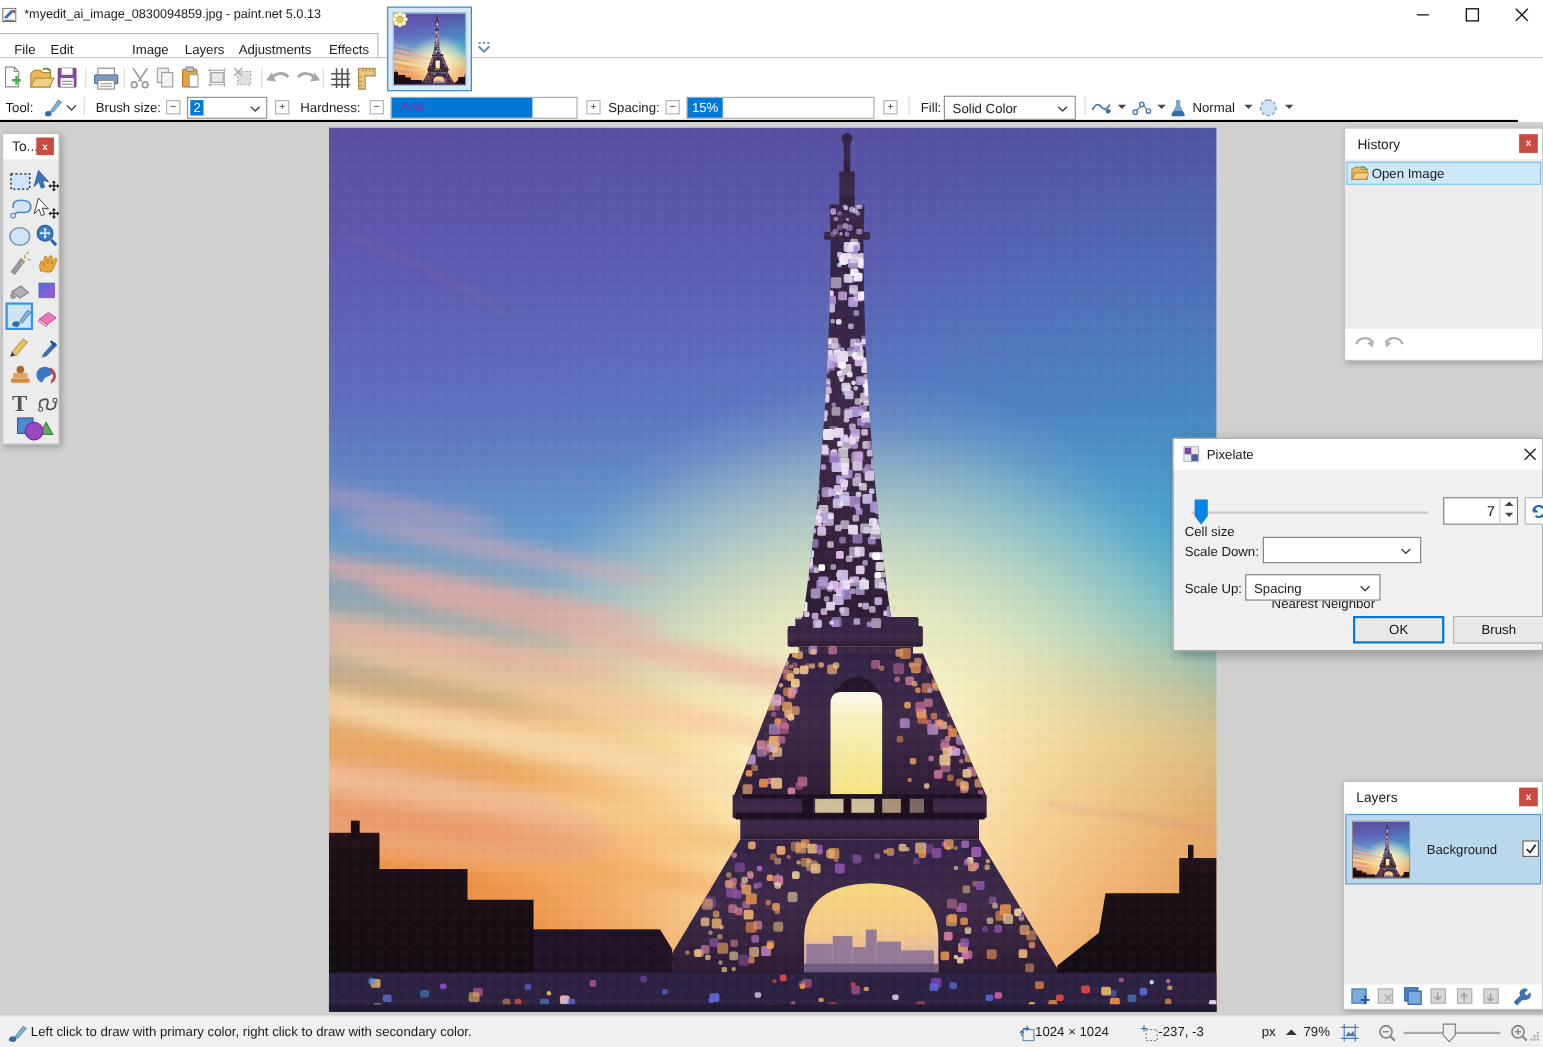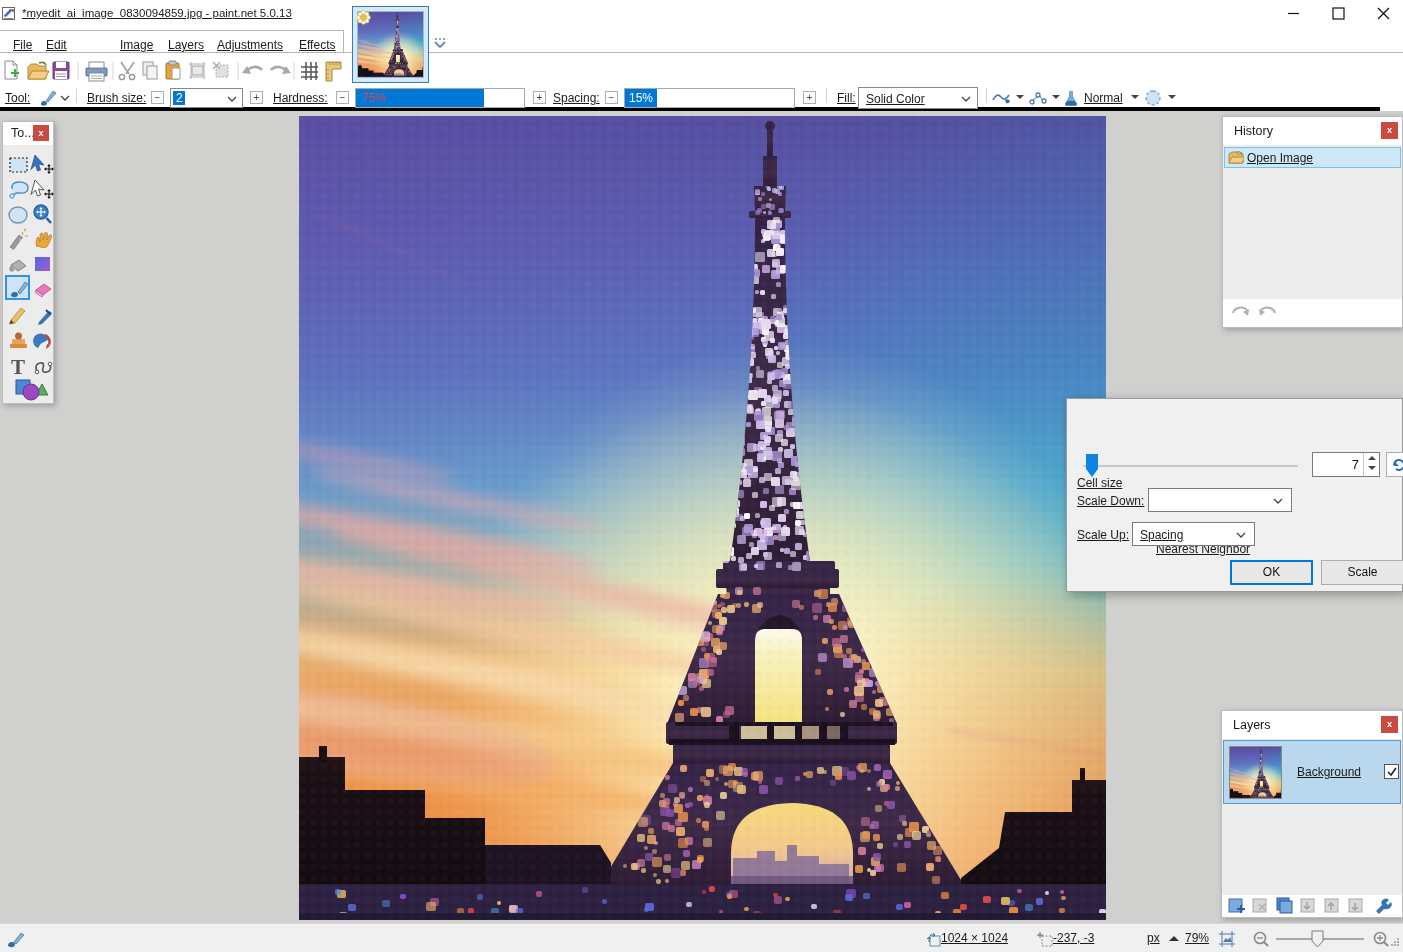--- a/index.html
+++ b/index.html
@@ -1,18 +1,18 @@
 <!DOCTYPE html>
 <html><head><meta charset="utf-8">
 <style>
 * { margin:0; padding:0; box-sizing:border-box; }
 html,body { width:1403px; height:952px; overflow:hidden; font-family:"Liberation Sans", sans-serif; }
 body { position:relative; background:#fff; }
 .abs { position:absolute; }
-.txt { color:#1b1b1b; font-size:12px; white-space:nowrap;text-decoration:underline; }
+.txt { color:#1b1b1b; font-size:12px; white-space:nowrap; }
 .panel { position:absolute; background:#ececec; border:1px solid #bcbcbc; box-shadow:2px 2px 6px rgba(0,0,0,0.25); }
 .ptitle { position:absolute; left:0; top:0; right:0; height:28px; background:#fff; }
 .ptitle span { position:absolute; left:11px; top:7px; font-size:12.5px; color:#1b1b1b; }
 .pclose { position:absolute; top:5px; right:4px; width:17px; height:17px; background:#c84a41; color:#fff; font-size:9px; font-weight:bold; text-align:center; line-height:17px; }
 .sep { position:absolute; width:1px; background:#d6d6d6; top:4px; bottom:4px; }
 .stepbtn { position:absolute; width:13px; height:13px; border:1px solid #b0b0b0; background:#fdfdfd; color:#444; font-size:10px; line-height:11px; text-align:center; top:7px;}
 </style></head>
 <body>
 
 <div class="abs" style="left:0;top:0;width:1403px;height:27px;background:#ffffff;">
@@ -101,21 +101,21 @@
         <path d="M301,7 h17 M301,12 h17 M301,17 h17 M306,2 v18 M311,2 v18 M316,2 v18"></path>
       </g>
 
   <g>
         <path d="M326,2 h15 v7 h-9 v12 h-6 z" fill="#e8c878" stroke="#a8884a"></path>
   <path d="M330,2 v3 M333,2 v3 M336,2 v3 M339,2 v3 M326,10 h3 M326,14 h3 M326,18 h3" stroke="#a8884a"></path>
       </g>
 </svg>
 </div>
 
-<div class="abs" style="left:0;top:84px;width:1380px;height:27px;background:#fff;border-bottom:4px solid #000000;">
+<div class="abs" style="left:0;top:84px;width:1380px;height:27px;background:#fff;border-bottom:2px solid #000000;">
   <div class="abs txt" style="left:5px;top:7px;">Tool:</div>
   <svg class="abs" style="left:38px;top:5px;" width="20" height="18" viewBox="0 0 20 18">
     <path d="M3,15 q0,-3 3,-3 q3,0 3,3 q-2,3 -6,1 z" fill="#2d6da8"></path>
     <path d="M8,12 L15,2 l3,2 -8,9 z" fill="#8ab0d8" stroke="#4a7aa8" stroke-width="0.8"></path>
   </svg>
   <svg class="abs" style="left:60px;top:11px;" width="10" height="6">
       <path d="M1,1 l4,4 4,-4" stroke="#444" fill="none" stroke-width="1.3"></path>
     </svg>
   <div class="sep" style="left:76px;"></div>
   <div class="abs txt" style="left:87px;top:7px;">Brush size:</div>
@@ -124,21 +124,21 @@
      <div class="abs" style="left:2px;top:2px;width:12px;height:14px;background:#0078d7;color:#fff;font-size:12px;padding-left:3px;">2</div>
      <svg class="abs" style="right:5px;top:7px;" width="10" height="6">
         <path d="M1,1 l4,4 4,-4" stroke="#444" fill="none" stroke-width="1.3"></path>
       </svg>
   </div>
   <div class="stepbtn" style="left:250px;">+</div>
   <div class="abs txt" style="left:273px;top:7px;">Hardness:</div>
   <div class="stepbtn" style="left:336px;">−</div>
   <div class="abs" style="left:355px;top:4px;width:170px;height:20px;background:#fff;border:1px solid #a8a8a8;">
      <div class="abs" style="left:0;top:0;width:128px;height:18px;background:#0078d7;"></div>
-     <div class="abs" style="left:6px;top:2px;color:#ef4444;font-size:12px;">75%</div>
+     <div class="abs" style="left:6px;top:2px;color:#a21caf;font-size:12px;">75%</div>
   </div>
   <div class="stepbtn" style="left:533px;">+</div>
   <div class="abs txt" style="left:553px;top:7px;">Spacing:</div>
   <div class="stepbtn" style="left:605px;">−</div>
   <div class="abs" style="left:624px;top:4px;width:171px;height:20px;background:#fff;border:1px solid #a8a8a8;padding-left:36px;">
      <div class="abs" style="left:0;top:0;width:32px;height:18px;background:#0078d7;"></div>
      <div class="abs" style="left:4px;top:2px;color:#fff;font-size:12px;">15%</div>
   </div>
   <div class="stepbtn" style="left:803px;">+</div>
   <div class="sep" style="left:826px;"></div>
@@ -2046,20 +2046,31 @@
     <svg class="abs" style="left:8px;top:5px;" width="46" height="18" viewBox="0 0 46 18">
       <path d="M2,9 a8,7 0 0 1 14,-3" fill="none" stroke="#b0b0b0" stroke-width="2"></path>
       <path d="M18,5 l-6,3 5,4 z" fill="#b0b0b0"></path>
       <path d="M44,9 a8,7 0 0 0 -14,-3" fill="none" stroke="#b0b0b0" stroke-width="2"></path>
       <path d="M28,5 l6,3 -5,4 z" fill="#b0b0b0"></path>
     </svg>
   </div>
 </div>
 
 <div class="abs" style="left:1066px;top:398px;width:337px;height:194px;background:#f0f0f0;border:1px solid #9a9a9a;box-shadow:3px 3px 10px rgba(0,0,0,0.3);z-index:40;">
+  <div class="abs" style="left:0;top:0;right:0;height:28px;background:#fff;">
+    <svg class="abs" style="left:9px;top:7px;" width="14" height="14" viewBox="0 0 14 14">
+      <rect x="0" y="0" width="14" height="14" fill="#e8e8f0" stroke="#8888a8"></rect>
+      <rect x="1" y="1" width="6" height="6" fill="#7a4a9e"></rect>
+      <rect x="7" y="7" width="6" height="6" fill="#4a5a9e"></rect>
+    </svg>
+    <div class="abs txt" style="left:30px;top:7px;">Pixelate</div>
+    <svg class="abs" style="right:4px;top:7px;" width="14" height="14">
+        <path d="M2,2 l10,10 M12,2 l-10,10" stroke="#222" stroke-width="1.3"></path>
+      </svg>
+  </div>
   <div class="abs txt" style="left:10px;top:37px;margin-top:40px;">Cell size</div>
   <div class="abs" style="left:16px;top:66px;width:215px;height:2px;background:#c8c8c8;"></div>
   <svg class="abs" style="left:18px;top:54px;" width="14" height="25" viewBox="0 0 14 25">
     <path d="M1,1 h12 v15 l-6,8 -6,-8 z" fill="#0c84e4"></path>
   </svg>
   <div class="abs" style="left:245px;top:53px;width:68px;height:25px;background:#fff;border:1px solid #7a7a7a;">
     <div class="abs" style="right:20px;top:4px;font-size:13px;color:#111;">7</div>
     <div class="abs" style="right:0;top:0;width:16px;height:23px;border-left:1px solid #c8c8c8;">
       <svg class="abs" style="left:4px;top:3px;" width="8" height="6">
           <path d="M0,4 l4,-4 4,4" fill="#444"></path>
@@ -2083,21 +2094,21 @@
       </svg>
   </div>
   <div class="abs txt" style="left:10px;top:129px;">Scale Up:</div>
   <div class="abs" style="left:65px;top:123px;width:123px;height:24px;background:#fff;border:1px solid #7a7a7a;">
     <div class="abs txt" style="left:7px;top:5px;">Spacing</div>
     <svg class="abs" style="right:8px;top:9px;" width="10" height="6">
         <path d="M1,1 l4,4 4,-4" stroke="#444" fill="none" stroke-width="1.3"></path>
       </svg>
   </div>
   <div class="abs" style="left:163px;top:161px;width:83px;height:25px;background:#e8e8e8;border:2px solid #0078d7;text-align:center;line-height:21px;font-size:12px;color:#111;">OK</div>
-  <div class="abs" style="left:254px;top:161px;width:83px;height:25px;background:#e8e8e8;border:1px solid #adadad;text-align:center;line-height:23px;font-size:12px;color:#111;">Scale</div>
+  <div class="abs" style="left:254px;top:161px;width:83px;height:25px;background:#e8e8e8;border:1px solid #adadad;text-align:center;line-height:23px;font-size:12px;color:#111;">Brush</div>
 </div>
 
 <div class="panel" style="left:1221px;top:710px;width:182px;height:208px;">
   <div class="ptitle">
       <span>Layers</span>
     </div>
   <div class="pclose">x</div>
   <div class="abs" style="left:0;top:28px;right:0;bottom:22px;background:#ededed;"></div>
   <div class="abs" style="left:1px;top:29px;width:178px;height:64px;background:#b9d7ed;border:1px solid #5a9ad0;">
     <div class="abs" style="left:5px;top:5px;width:53px;height:53px;border:1px solid #888;overflow:hidden;background:#fff;">
@@ -2998,20 +3009,21 @@
       <path d="M148,14 l6,-6 q-2,-4 2,-6 q3,-1.5 5,1 l-3,3 2,2 3,-3 q2,3 -1,6 q-3,2 -6,1 l-5,5 z" fill="#3a74b0"></path>
     </svg>
   </div>
 </div>
 
 <div class="abs" style="left:0;top:923px;width:1403px;height:29px;background:#f0f0f0;border-top:1px solid #d8d8d8;">
   <svg class="abs" style="left:6px;top:5px;" width="20" height="20" viewBox="0 0 20 20">
     <path d="M2,17 q0,-4 4,-4 q3,0 3,3 q-2,4 -7,1 z" fill="#2d6da8"></path>
     <path d="M8,13 L15,4 l3,2 -8,9 z" fill="#8ab0d8" stroke="#4a7aa8" stroke-width="0.8"></path>
   </svg>
+  <div class="abs txt" style="left:28px;top:7px;">Left click to draw with primary color, right click to draw with secondary color.</div>
   <svg class="abs" style="left:925px;top:7px;" width="17" height="17" viewBox="0 0 17 17">
     <rect x="5" y="5" width="10" height="10" fill="none" stroke="#6a8aa8"></rect>
     <path d="M2,8 l2,-2 2,2 m-2,-2 v5 M8,2 l2,2 -2,2 m2,-2 h-5" stroke="#3a6a9a" fill="none"></path>
   </svg>
   <div class="abs txt" style="left:941px;top:7px;">1024 × 1024</div>
   <svg class="abs" style="left:1037px;top:7px;" width="17" height="17" viewBox="0 0 17 17">
     <rect x="5" y="5" width="10" height="10" fill="none" stroke="#8a8a8a" stroke-dasharray="2 1.5"></rect>
     <path d="M3,1 v6 M0,4 h6" stroke="#3a6a9a"></path>
   </svg>
   <div class="abs txt" style="left:1053px;top:7px;">-237, -3</div>

